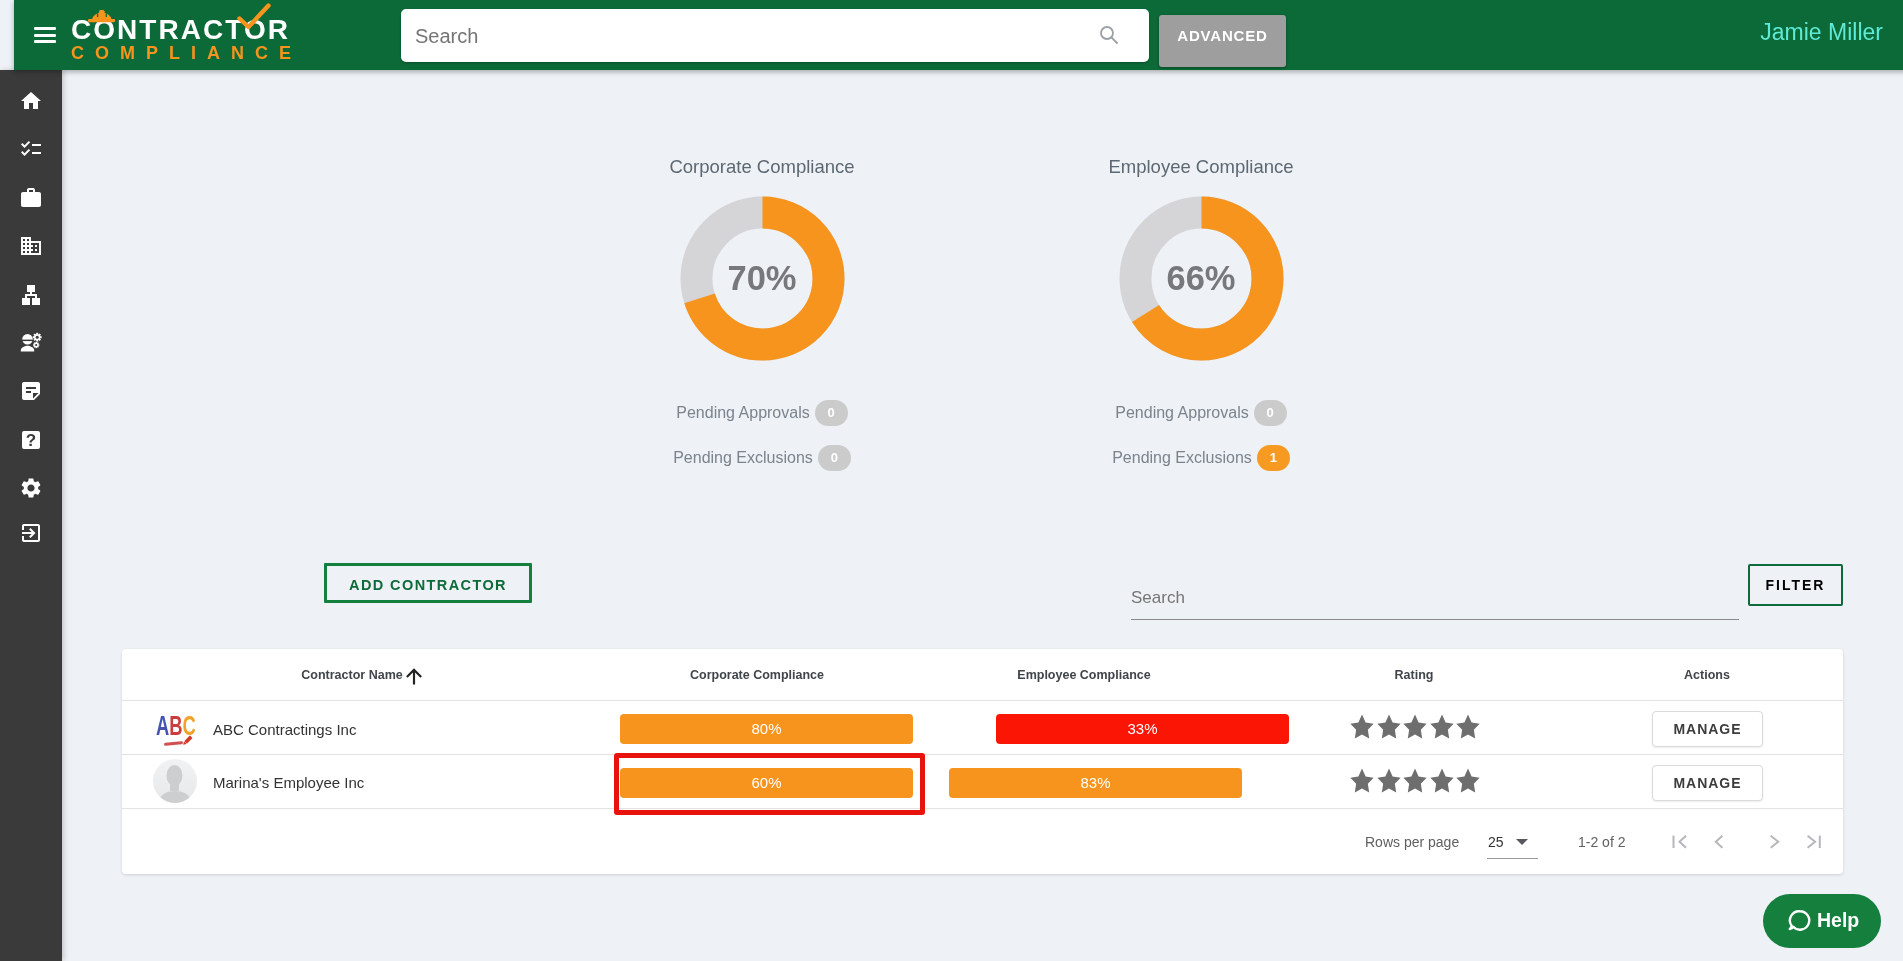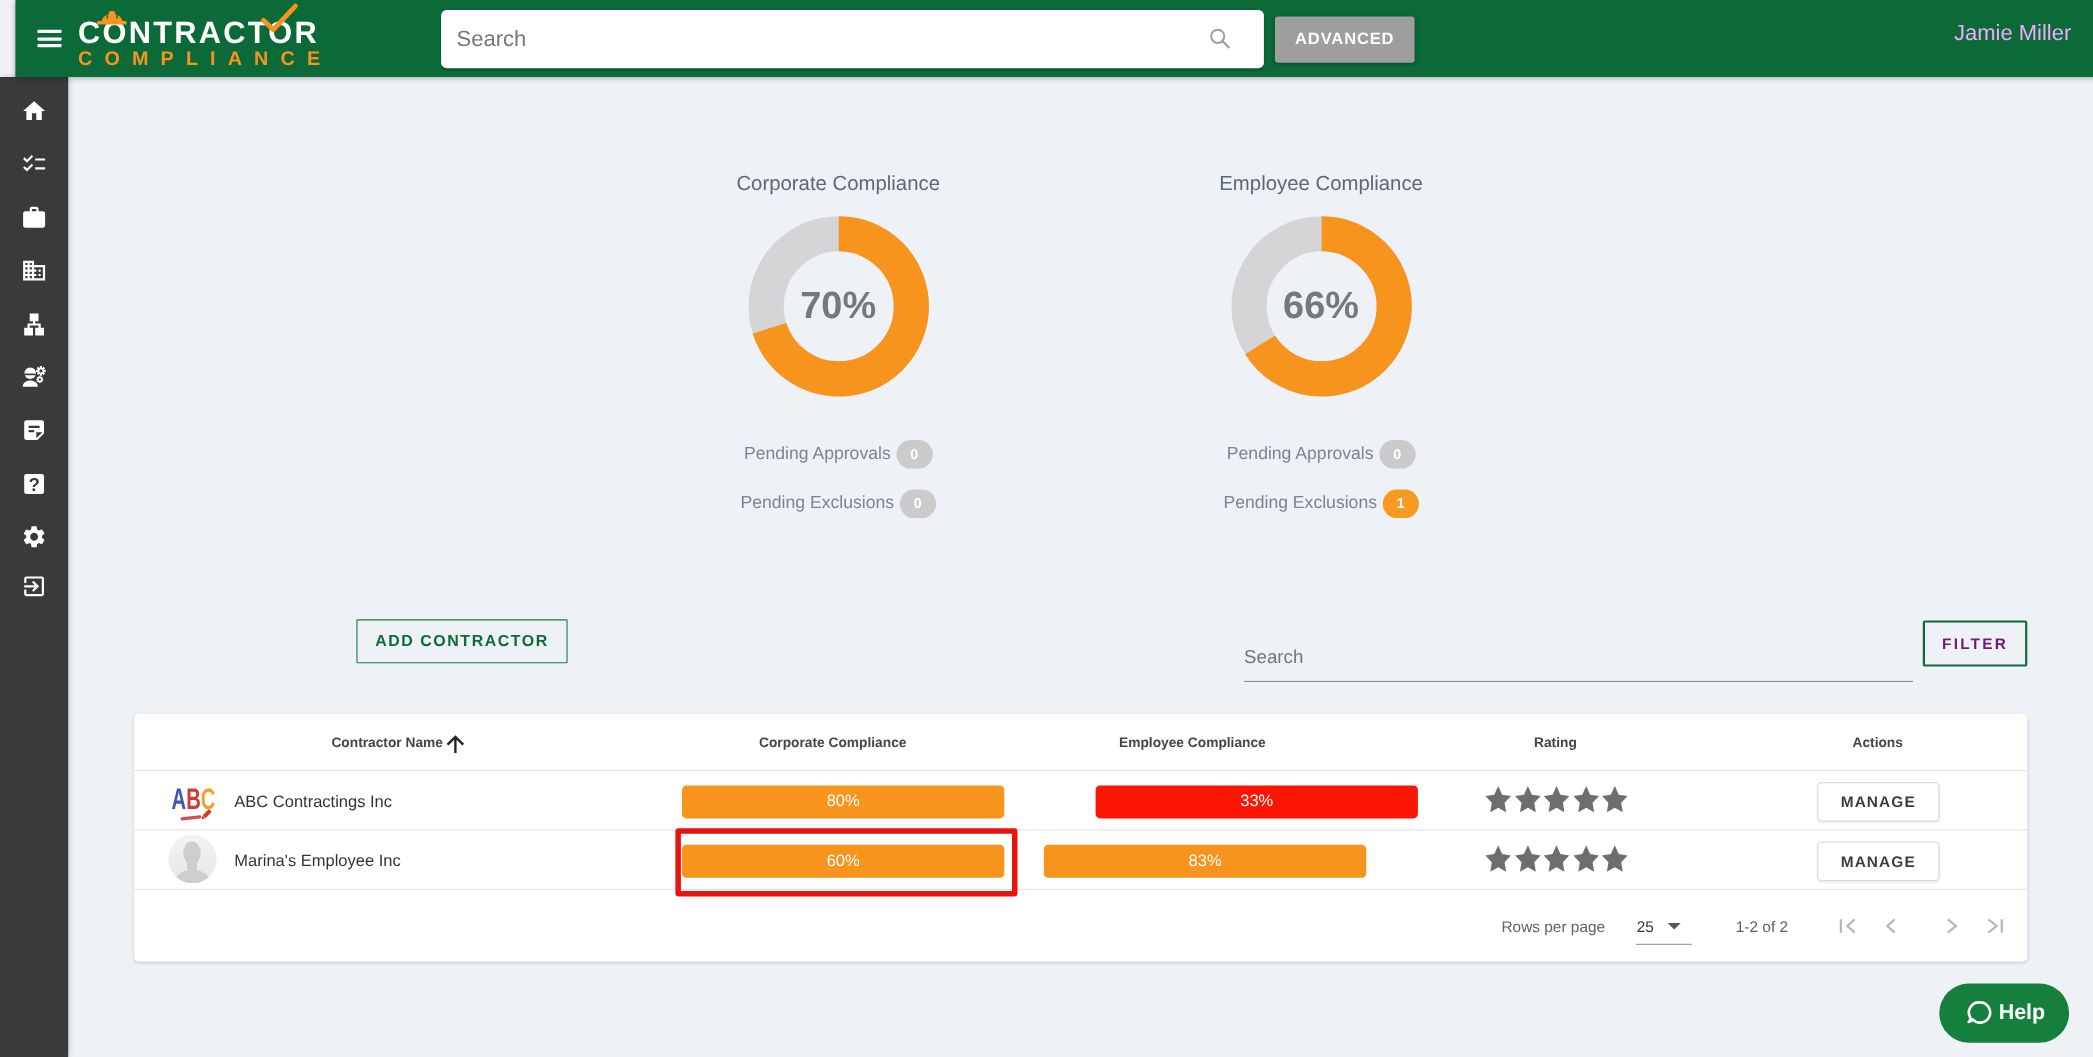--- a/index.html
+++ b/index.html
@@ -7,47 +7,47 @@
   body { font-family:"Liberation Sans", sans-serif; background:#eef2f6; position:relative; }
   .abs { position:absolute; }
 
   
   #header { position:absolute; left:14px; top:0; width:1903px; height:70px; background:#0b6a37;
             box-shadow:0 2px 5px rgba(0,0,0,.3); z-index:20; }
   #burger div { position:absolute; left:20px; width:22px; height:3.4px; background:#fff; border-radius:1px; }
   #searchbox { position:absolute; left:387px; top:9px; width:748px; height:53px; background:#fff;
                border-radius:5px; box-shadow:0 1px 2px rgba(0,0,0,.25); }
   #searchbox .ph { position:absolute; left:14px; top:23px; font-size:20px; color:#757575; line-height:24px; top:50%; transform:translateY(-50%); }
-  #advanced { position:absolute; left:1145px; top:15px; width:127px; height:42px; background:#9e9e9e;
+  #advanced { position:absolute; left:1145px; top:15px; width:127px; height:52px; background:#9e9e9e;
               border-radius:3px; color:#fff; font-weight:bold; font-size:15px; letter-spacing:0.8px;
               text-align:center; line-height:42px; box-shadow:0 1px 3px rgba(0,0,0,.3); }
-  #username { position:absolute; right:34px; top:19px; color:#f0abfc; font-size:20px; }
+  #username { position:absolute; right:34px; top:19px; color:#5eead4; font-size:23px; }
 
   
   #sidebar { position:absolute; left:0; top:70px; width:62px; height:891px; background:#3a3a3a; z-index:10; box-shadow:2px 0 5px rgba(0,0,0,.18); }
   #sidebar svg { position:absolute; left:19px; }
 
   
   .donut-title { position:absolute; width:400px; text-align:center; font-size:18.5px; color:#5d6872; }
   .donut-pct { position:absolute; width:164px; text-align:center; font-size:34.5px; font-weight:bold; color:#76787b; }
   .pend-row { position:absolute; width:500px; display:flex; justify-content:center; align-items:center; }
   .pend-row .lbl { font-size:16px; color:#7b838c; margin-right:5px; }
   .badge { min-width:33px; height:26px; border-radius:13px; background:#cbcbcb; color:#fff;
            font-size:13px; font-weight:bold; text-align:center; line-height:26px; padding:0 6px; }
   .badge.orange { background:#f79a22; }
 
   
-  #addbtn { position:absolute; left:324px; top:563px; width:192px; height:40px; border:1px solid #15803d;
+  #addbtn { position:absolute; left:324px; top:563px; width:208px; height:40px; border:3px solid #15803d;
             color:#0e6b39; font-size:14.5px; font-weight:bold; letter-spacing:1.4px; text-align:center;
             line-height:38px; border-radius:1px; }
   #search2 { position:absolute; left:1131px; top:588px; width:608px; }
   #search2 .ph { font-size:17px; color:#757575; }
   #search2 .line { position:absolute; left:0; top:31px; width:608px; height:1px; background:#8a8a8a; }
   #filterbtn { position:absolute; left:1748px; top:564px; width:95px; height:42px; border:2px solid #0e6b39;
-               color:#701a75; font-size:14px; font-weight:bold; letter-spacing:2px; text-align:center;
+               color:#000000; font-size:14px; font-weight:bold; letter-spacing:2px; text-align:center;
                line-height:38px; border-radius:2px; }
 
   
   #card { position:absolute; left:122px; top:649px; width:1721px; height:225px; background:#fff;
           border-radius:4px; box-shadow:0 1px 3px rgba(0,0,0,.14); }
   .th { position:absolute; top:668px; font-size:12.5px; font-weight:bold; color:#40454a; transform:translateX(-50%); }
   .divider { position:absolute; left:122px; width:1721px; height:1px; background:#e3e3e3; }
   .bar { position:absolute; width:293px; height:30px; border-radius:4px; color:#fff; font-size:15px;
          text-align:center; line-height:30px; }
   .bar.orange { background:#f7941e; }

